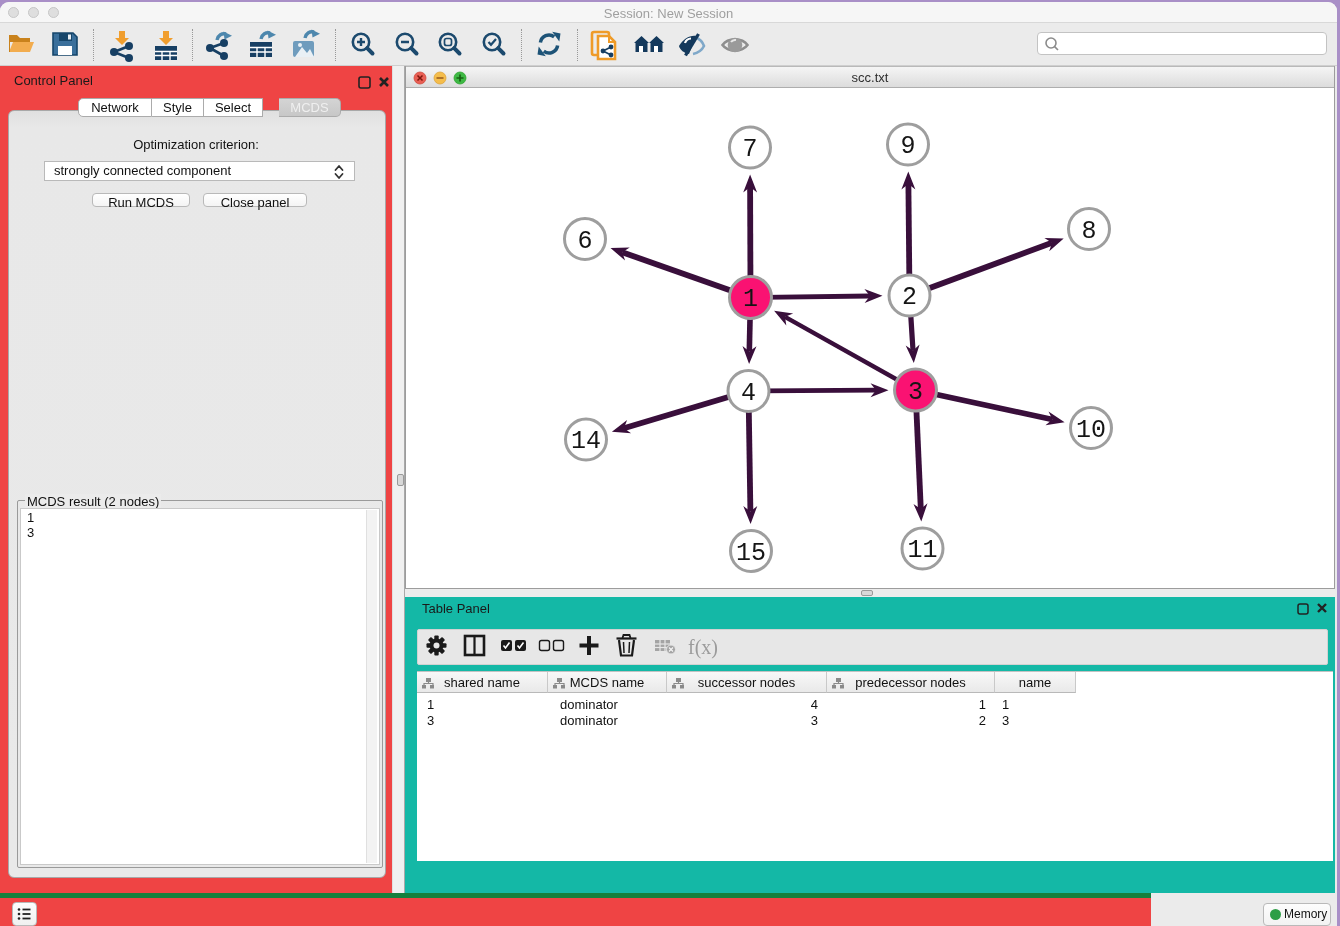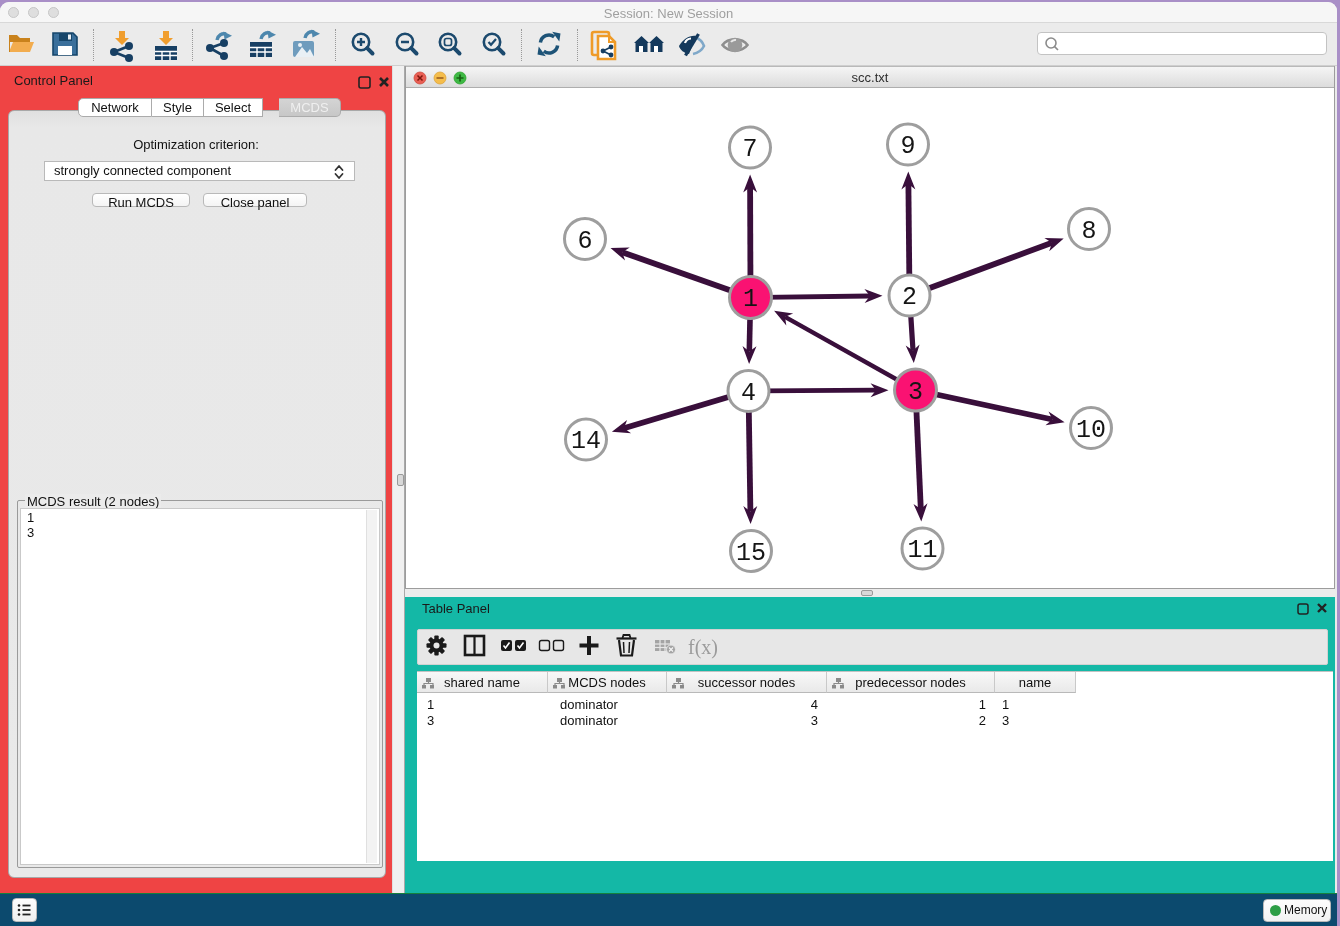--- a/index.html
+++ b/index.html
@@ -30,21 +30,21 @@
 #hsplit{position:absolute;left:405px;top:587px;width:930px;height:8px;background:#ececec}
 #hgrip{position:absolute;left:456px;top:1px;width:12px;height:6px;background:#d8d8d8;border:1px solid #9a9a9a;border-radius:2px}
 #tpanel{position:absolute;left:405px;top:595px;width:930px;height:296px;background:#14b8a6}
 #tptitle{position:absolute;left:17px;top:4px;font-size:13px;color:#1a1a1a}
 #ttoolbar{position:absolute;left:12px;top:32px;width:911px;height:36px;background:#e7e7e7;border:1px solid #d2d2d2;border-radius:2px}
 #ttable{position:absolute;left:12px;top:74px;width:916px;height:190px;background:#fff;border-top:1px solid #c2c2c2}
 .th{position:absolute;top:0;height:21px;background:linear-gradient(180deg,#f8f8f8,#e9e9e9);border-right:1px solid #c9c9c9;border-bottom:1px solid #b9b9b9;font-size:13px;color:#111;text-align:center;line-height:21px}
 .td{position:absolute;font-size:13px;color:#111;height:16px;line-height:16px}
 #tabstrip{position:absolute;left:0;top:264px;width:930px;height:28px;background:#e4e4e4;border-bottom:1px solid #c9c9c9}
 .btab{position:absolute;top:5px;height:20px;background:#fff;border:1px solid #b3b3b3;font-size:13px;color:#222;text-align:center;line-height:19px}
-#statusbar{position:absolute;left:0;top:891px;width:1337px;height:33px;background:#0c4a6e;border-top:1px solid #15803d}
+#statusbar{position:absolute;left:0;top:891px;width:1151px;height:33px;background:#ef4444;border-top:5px solid #15803d}
 </style></head>
 <body>
 <div id="win">
 <div id="titlebar">
  <div class="tl" style="left:8px"></div>
  <div class="tl" style="left:28px"></div>
  <div class="tl" style="left:48px"></div>
  <div id="titletext">Session: New Session</div>
 </div>
 <div id="toolbar">
@@ -334,21 +334,21 @@
     <line x1="242" y1="10" x2="242" y2="21" stroke="#e7e7e7" stroke-width="1.2"></line>
     <line x1="247" y1="10" x2="247" y2="21" stroke="#e7e7e7" stroke-width="1.2"></line>
     <circle cx="253" cy="19.5" r="4.5" fill="#6e6e6e" stroke="#e7e7e7" stroke-width="1"></circle>
     <path d="M251,17.5 L255,21.5 M255,17.5 L251,21.5" stroke="#fff" stroke-width="1.2"></path>
    </g>
   </svg>
   <div style="position:absolute;left:270px;top:6px;font-family:'Liberation Serif',serif;font-size:20px;color:#9b9b9b">f(x)</div>
  </div>
  <div id="ttable">
   <div class="th" style="left:0;width:131px">shared name</div>
-  <div class="th" style="left:131px;width:119px">MCDS nodes</div>
+  <div class="th" style="left:131px;width:119px">MCDS name</div>
   <div class="th" style="left:250px;width:160px">successor nodes</div>
   <div class="th" style="left:410px;width:168px">predecessor nodes</div>
   <div class="th" style="left:578px;width:81px">name</div>
   <svg width="680" height="21" style="position:absolute;left:0;top:0">
    <g id="sorticon" fill="#8a8a8a">
     <rect x="9" y="6" width="5" height="4"></rect>
             <rect x="5" y="13" width="4" height="3.5"></rect>
             <rect x="13" y="13" width="4" height="3.5"></rect>
     <path d="M11.5,10 L11.5,12 M7,13 L7,11.5 L16,11.5 L16,13" stroke="#8a8a8a" stroke-width="1.2" fill="none"></path>
    </g>

